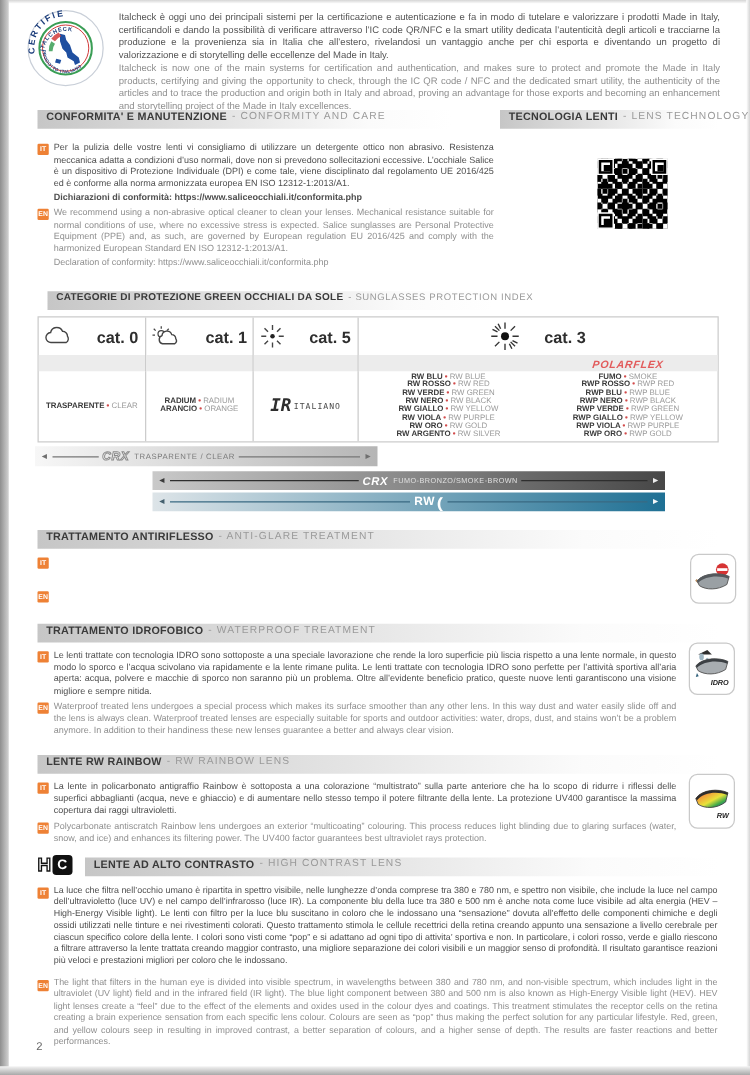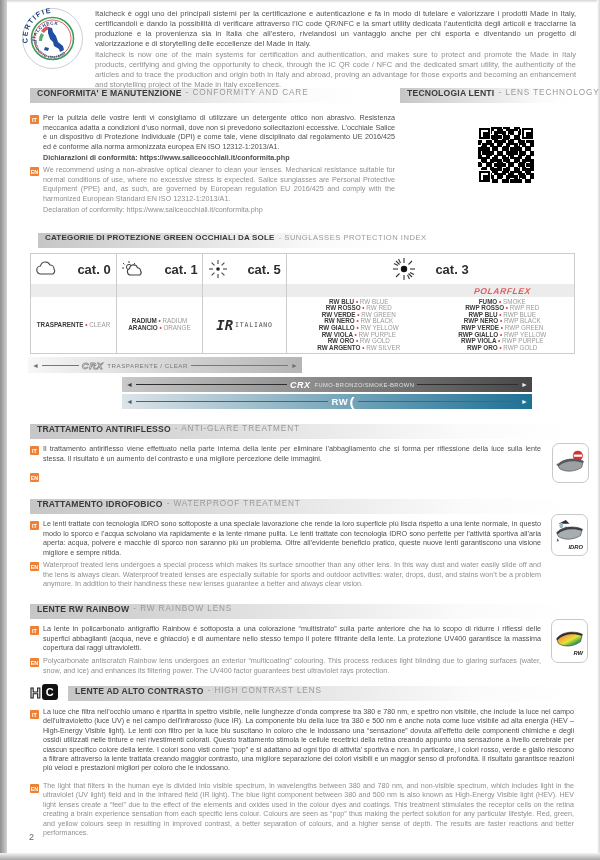--- a/index.html
+++ b/index.html
@@ -286,21 +286,20 @@
       </span>
     <div class="line" style="flex:1"></div>
     <span class="arrow r">►</span>
   </div>
 
   <div class="secband" style="left:30px;top:424px;width:545px">
     <span class="t-it">TRATTAMENTO ANTIRIFLESSO</span>
     <span class="t-en">- ANTI-GLARE TREATMENT</span>
   </div>
   <div class="badge" style="left:30px;top:446px">IT</div>
-  <div class="para" style="left:43px;top:444px;width:498px">Il trattamento antiriflesso viene effettuato nella parte interna della lente per eliminare l’abbagliamento che si forma per riflessione della luce sulla lente stessa. Il risultato è un aumento del contrasto e una migliore percezione delle immagini.</div>
   <div class="badge" style="left:30px;top:473px">EN</div>
   <div class="iconbox" style="left:552px;top:443px;width:37px;height:40px">
     <svg width="33" height="30" viewBox="0 0 36 30">
       <circle cx="26" cy="7" r="5.5" fill="#d63333"></circle>
       <rect x="21.5" y="5.8" width="9" height="2.4" fill="#fff"></rect>
       <path d="M3,16 L10,22" stroke="#b98a5a" stroke-width="2"></path>
       <path d="M4,17 C9,10 24,9 32,13 L30,20 C22,25 12,25 6,21 Z" fill="#9aa0a4" stroke="#555" stroke-width="0.8"></path>
       <path d="M4,17 C9,10 24,9 32,13 L31.5,15 C23,11.5 11,12.5 5,18.5 Z" fill="#54585c"></path>
     </svg>
   </div>

